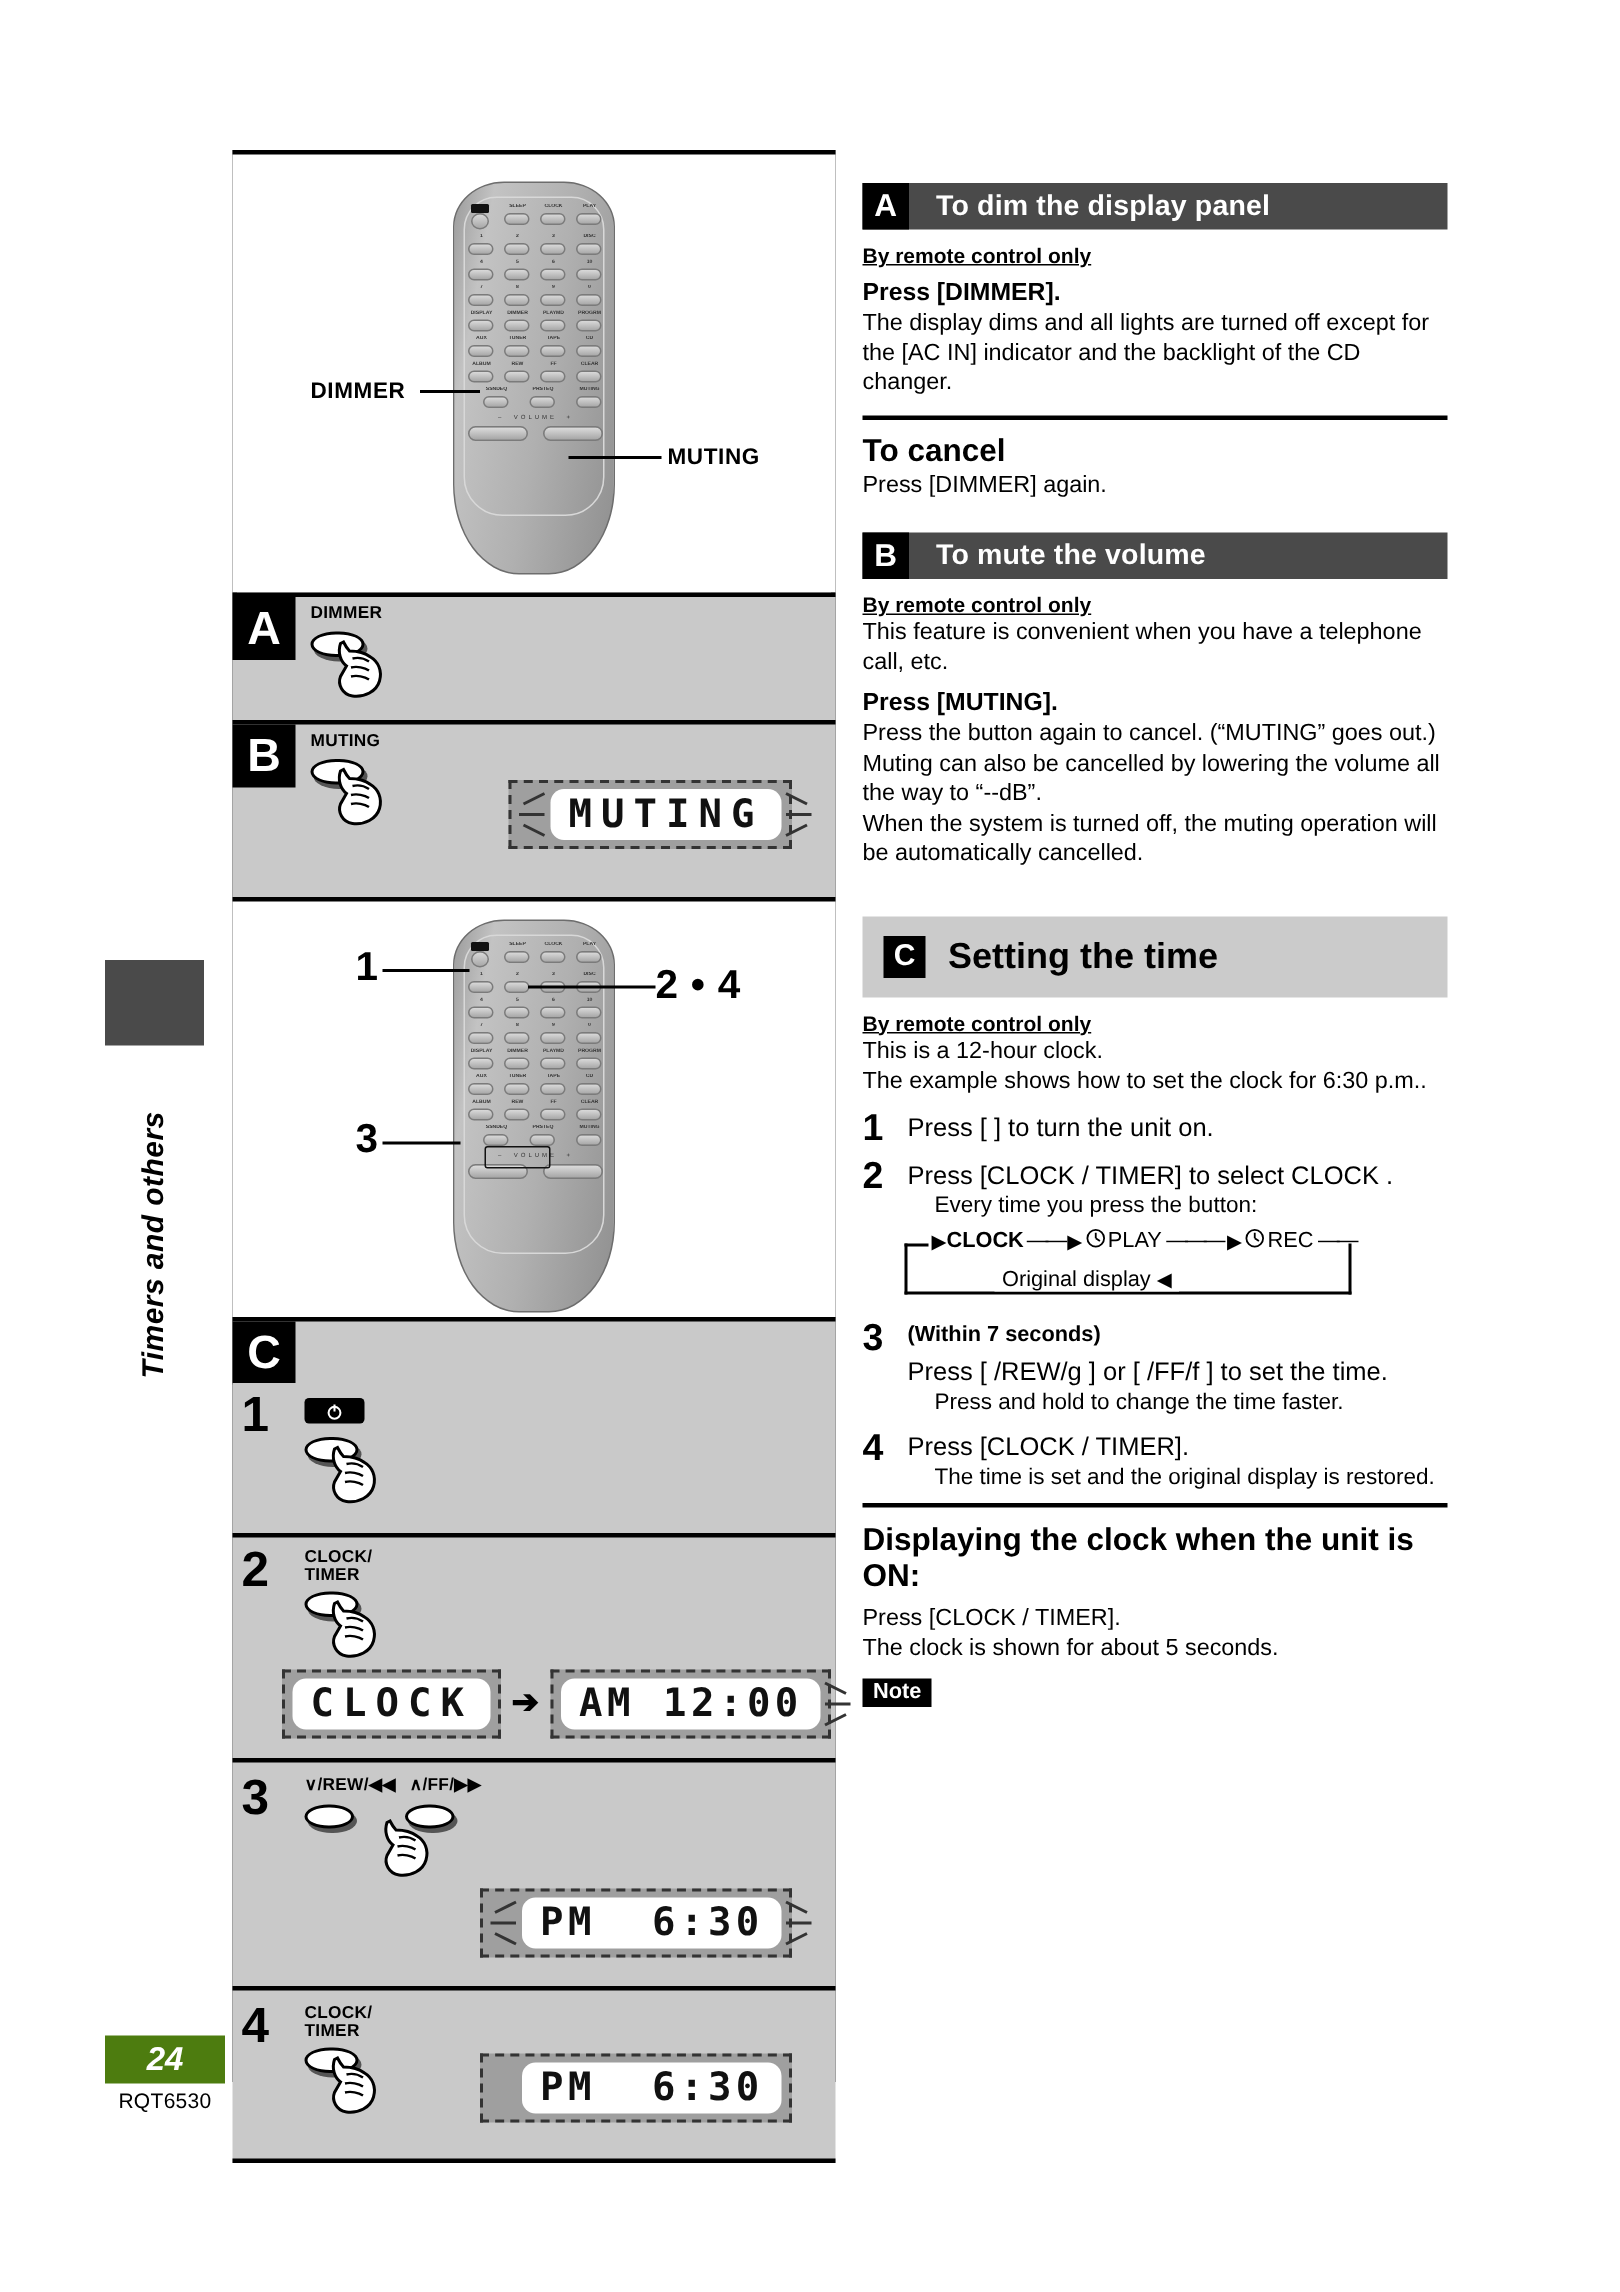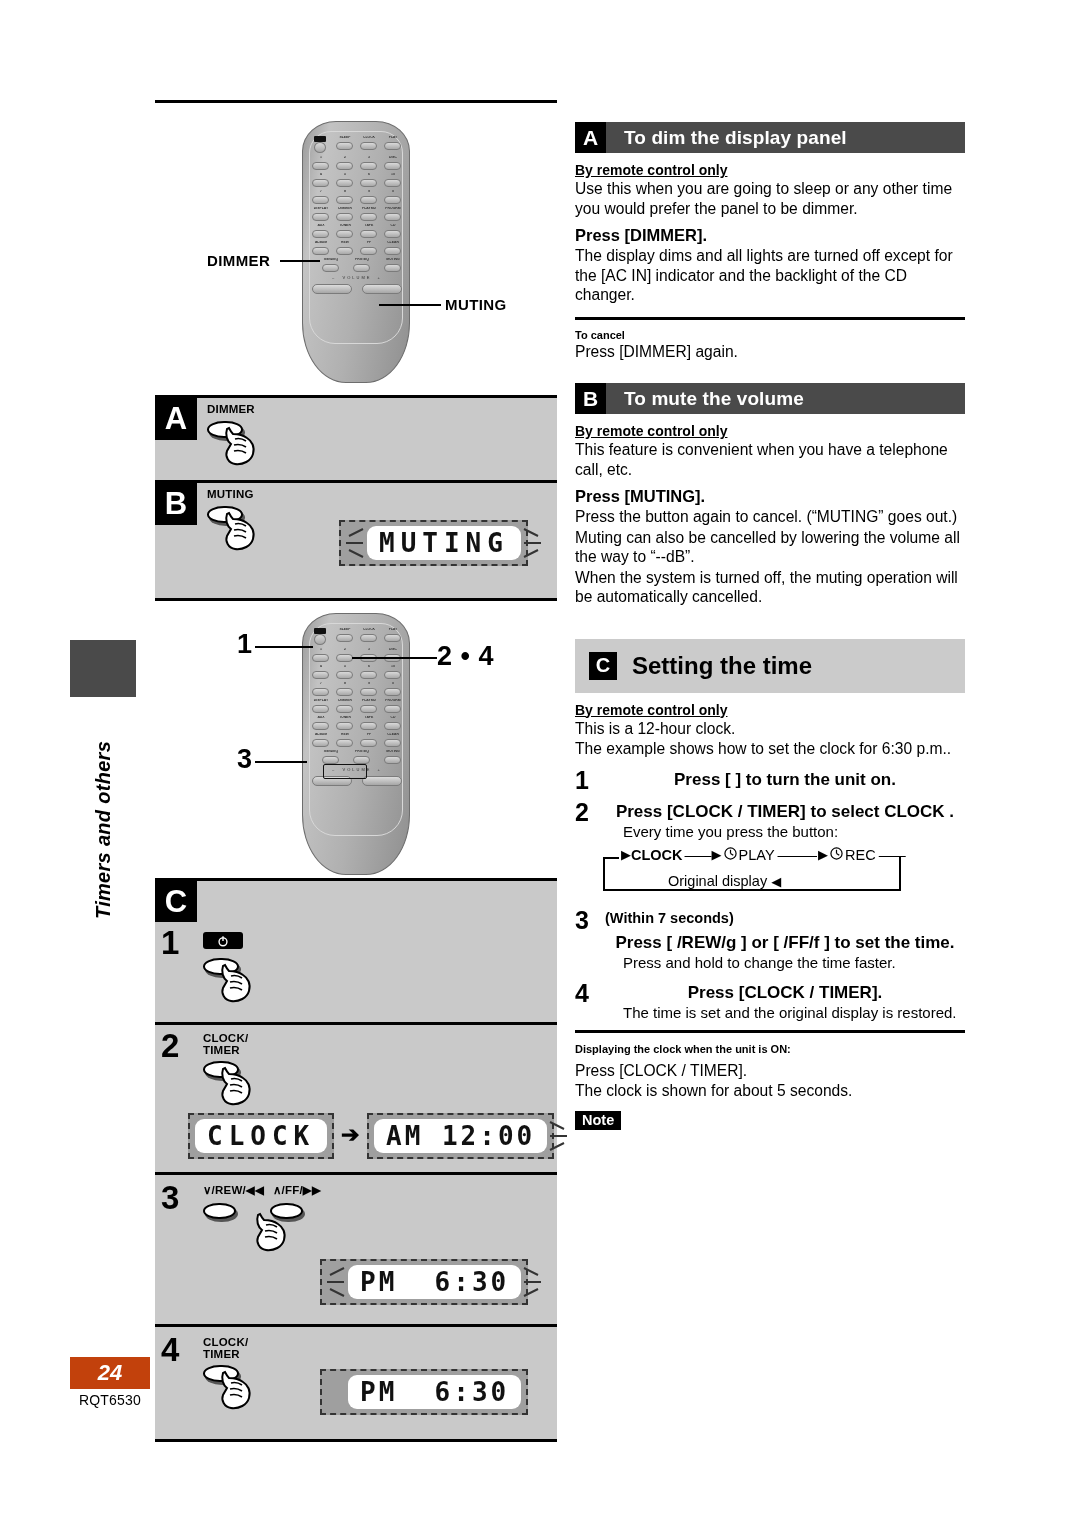--- a/index.html
+++ b/index.html
@@ -21,21 +21,21 @@
     position: absolute; left: 70px; top: 700px;
     width: 66px; height: 260px;
     display: flex; align-items: center; justify-content: center;
     font-style: italic; font-weight: bold; font-size: 20px;
     letter-spacing: .3px;
     writing-mode: vertical-rl; transform: rotate(180deg);
     white-space: nowrap;
   }
   .page-num-box {
     position: absolute; left: 70px; top: 1357px;
-    width: 80px; height: 32px; background: #c2410c; color: #fff;
+    width: 80px; height: 32px; background: #4d7c0f; color: #fff;
     display: flex; align-items: center; justify-content: center;
     font-style: italic; font-weight: bold; font-size: 22px;
   }
   .rqt {
     position: absolute; left: 70px; top: 1392px;
     width: 80px; text-align: center;
     font-size: 14px; letter-spacing: .2px;
   }
 
   
@@ -184,26 +184,26 @@
     font-weight: bold; font-size: 20px; flex: 0 0 auto;
   }
   .sec-bar-lite .tx {
     font-weight: bold; font-size: 24px; padding-left: 15px;
   }
 
   .uline { text-decoration: underline; font-weight: bold; font-size: 14px; margin-top: 9px; }
   p.body { font-size: 15.6px; line-height: 19.5px; margin-top: 1px; }
   p.bold { font-size: 16.5px; font-weight: bold; line-height: 20px; margin-top: 7px; }
   .hr2 { border-top: 3px solid #000; margin: 12px 0 9px; }
-  .lbl-bold { font-weight: bold; font-size: 11px; }
+  .lbl-bold { font-weight: bold; font-size: 21px; }
 
   .step { display: flex; margin-top: 10px; }
   .step .n { font-weight: bold; font-size: 25px; width: 30px; flex: 0 0 auto; line-height: 22px; }
   .step .c { flex: 1; }
-  .step .c .hd { font-weight: bold; font-size: 17px; line-height: 21px; text-align: center; }
+  .step .c .hd { font-weight: normal; font-size: 17px; line-height: 21px; }
   .step .c .sub { font-size: 15px; line-height: 19px; padding-left: 18px; }
 
   .cycle { position: relative; margin: 6px 0 2px 28px; width: 300px; height: 52px;
            font-size: 14.5px; }
   .cycle .row1 { position: absolute; left: 18px; top: 0; white-space: nowrap;
                  display: flex; align-items: center; gap: 0; }
   .cycle .row2 { position: absolute; left: 60px; top: 26px; white-space: nowrap; }
   .cyc-line { position: absolute; background: #000; }
 
   .note-tag {
@@ -883,21 +883,20 @@
 
   <div class="right-col">
 
 
     
     <div class="sec-bar">
       <div class="sq">A</div>
       <div class="tx">To dim the display panel</div>
     </div>
     <div class="uline">By remote control only</div>
-    <p class="body">Use this when you are going to sleep or any other time you would prefer the panel to be dimmer.</p>
     <p class="bold">Press [DIMMER].</p>
     <p class="body">The display dims and all lights are turned off except for the [AC IN] indicator and the backlight of the CD changer.</p>
     <div class="hr2"></div>
     <div class="lbl-bold">To cancel</div>
     <p class="body">Press [DIMMER] again.</p>
 
     
     <div class="sec-bar">
       <div class="sq">B</div>
       <div class="tx">To mute the volume</div>

